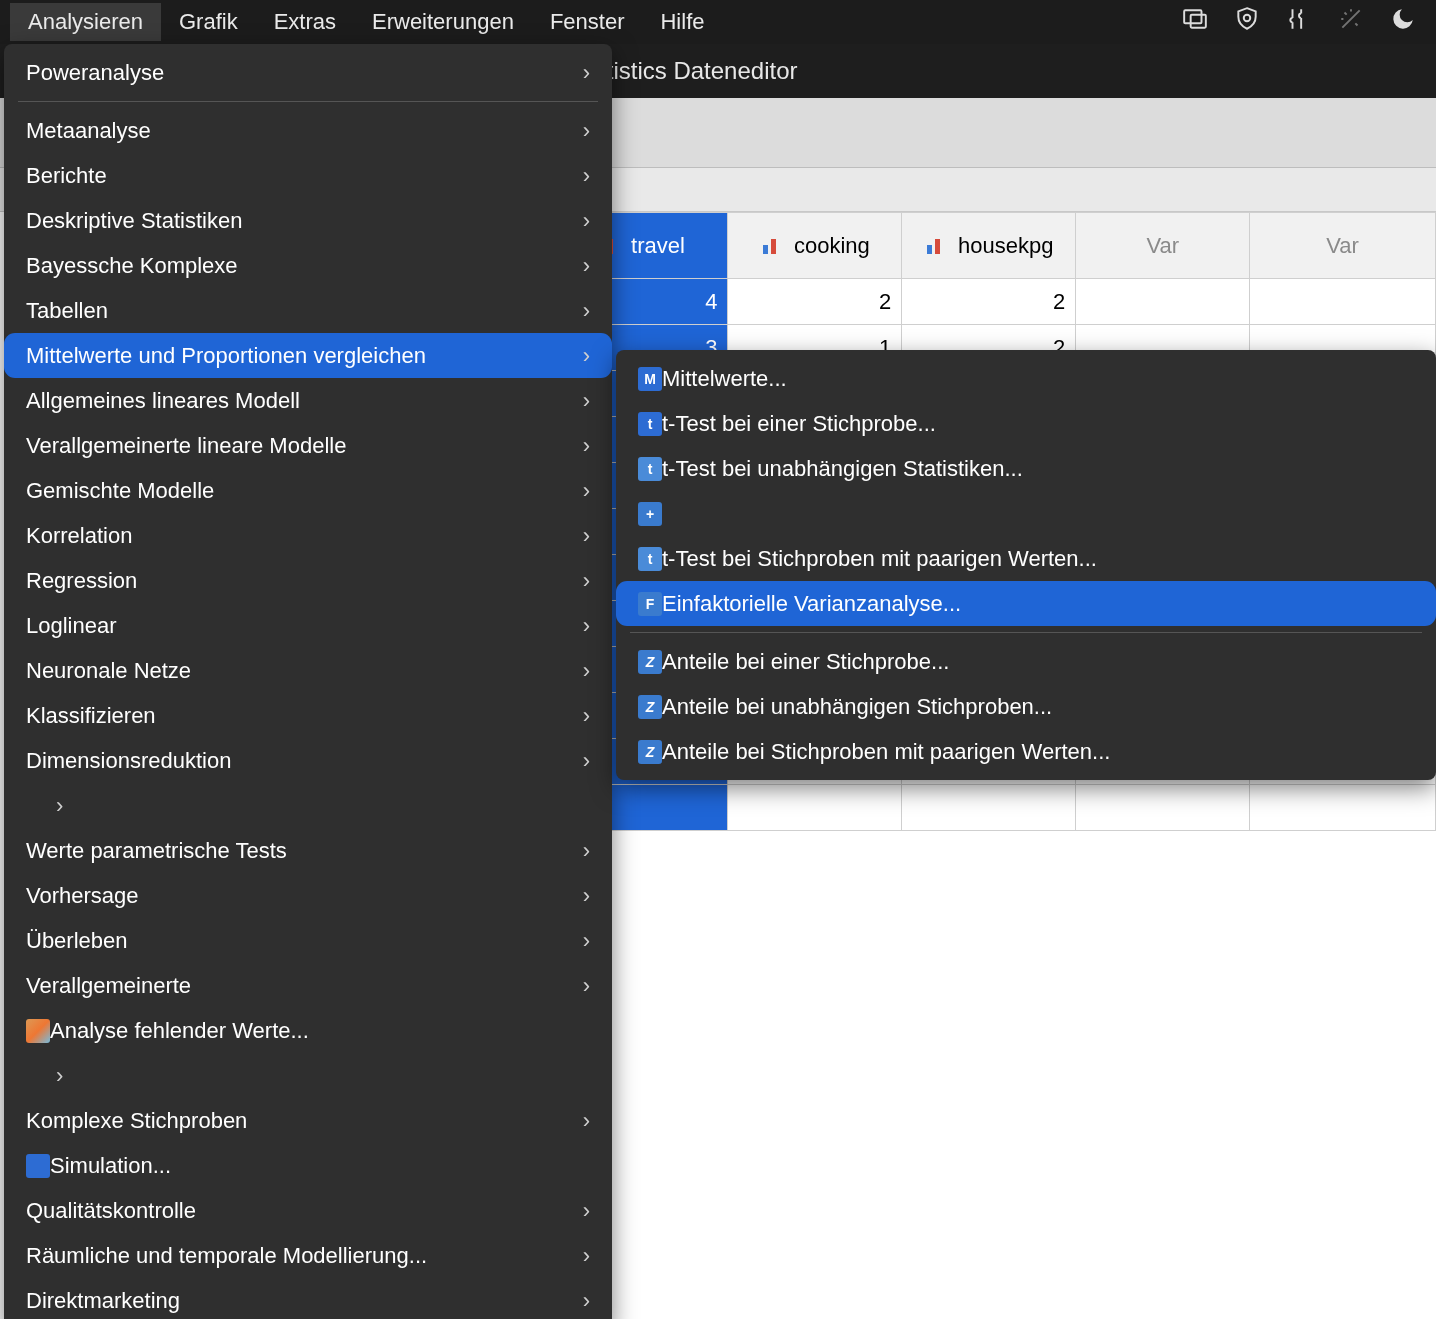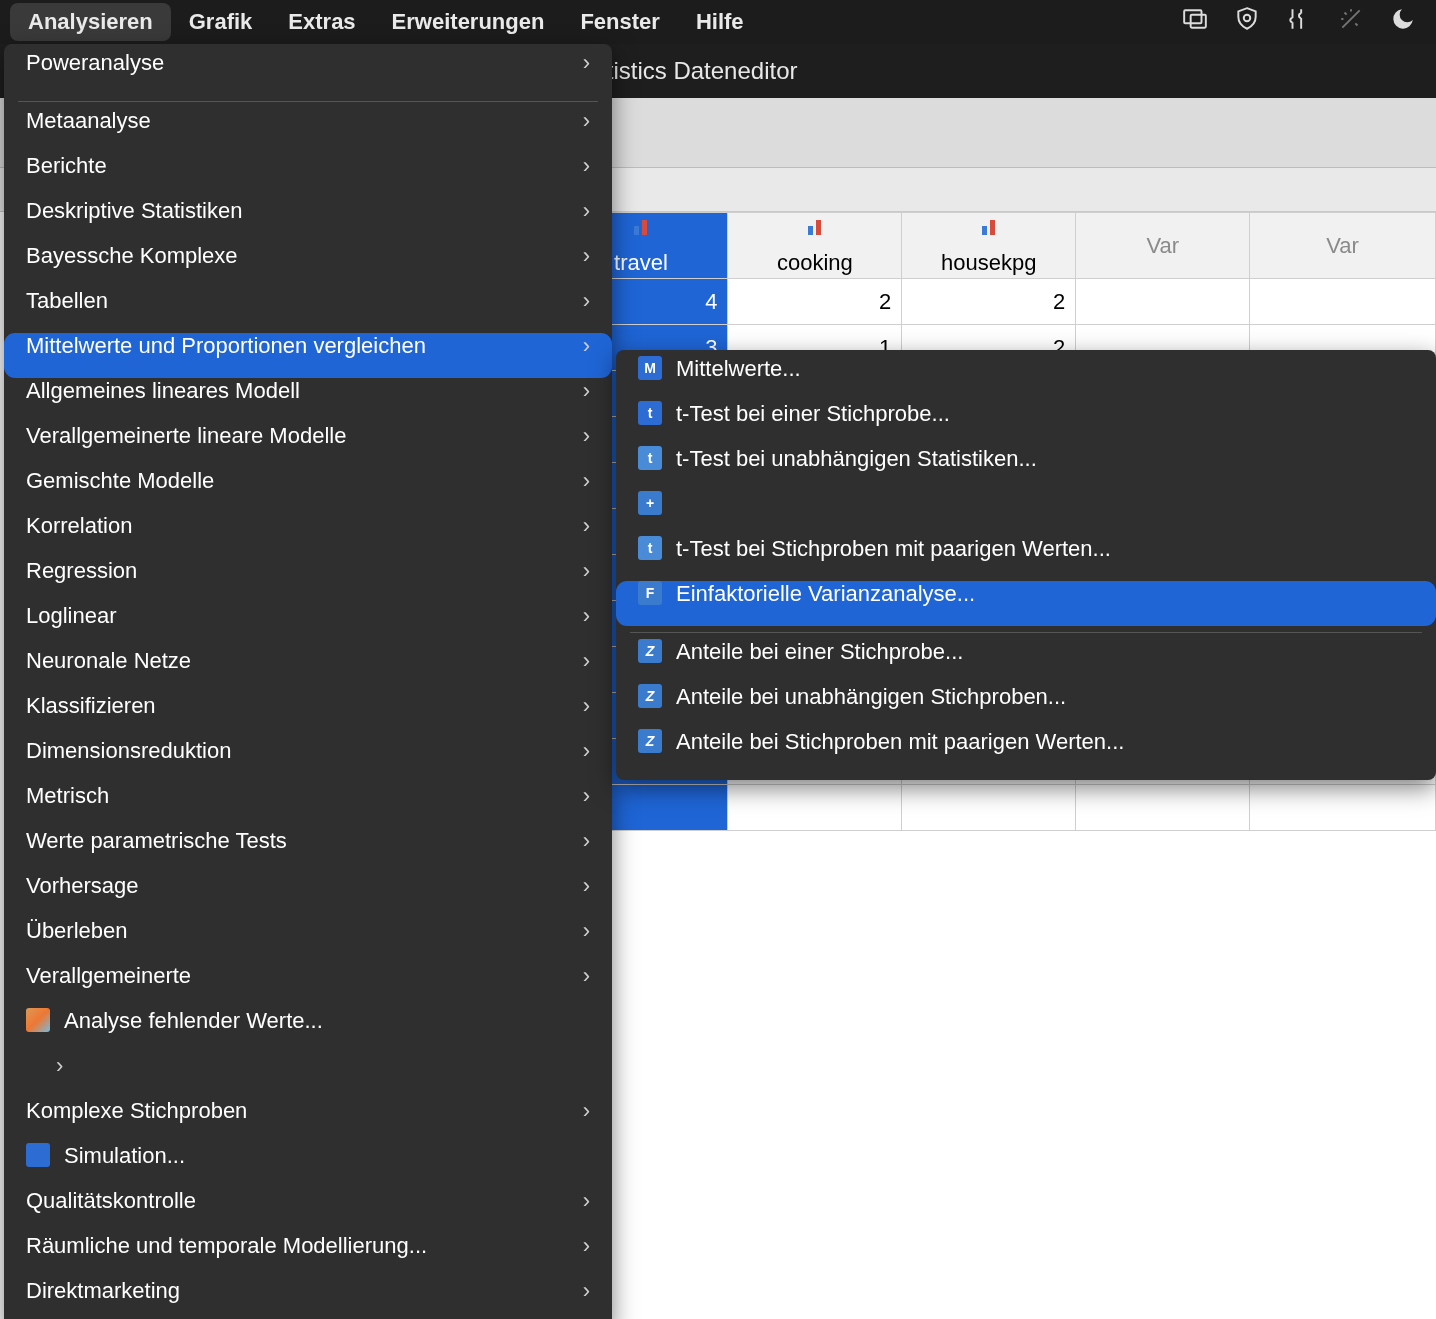--- a/index.html
+++ b/index.html
@@ -33,23 +33,22 @@
     background: #1c1c1c;
     color: #eaeaea;
     display: flex;
     align-items: center;
     padding: 0 10px;
     font-size: 22px;
     z-index: 10;
   }
   .menubar .mitem {
     padding: 6px 18px;
-    border-radius: 8px;
+    border-radius: 0;
     cursor: default;
-    font-weight: bold;
   }
   .menubar .mitem.active {
     background: #3a3a3a;
   }
   .menubar .tray {
     margin-left: auto;
     display: flex;
     gap: 26px;
     align-items: center;
     color: #dcdcdc;
@@ -132,42 +131,41 @@
   .grid td.sel {
     background: var(--cell-selected);
     color: #fff;
   }
   .grid col.c0 { width: 50px; }
   .grid col.c1 { width: 146px; }
   .grid col.c2 { width: 146px; }
   .grid col.c3 { width: 146px; }
   .grid col.c4 { width: 146px; }
   .grid col.c5 { width: 156px; }
-  .hdr-inner { display:flex; align-items:center; justify-content:center; gap:14px; line-height:1.05;flex-direction:column;}
+  .hdr-inner { display:flex; align-items:center; justify-content:center; gap:14px; line-height:1.05;}
   .hdr-icon { width:20px; height:20px; flex:none; }
   .hdr-icon .bar1{fill:#3b7bd6;}
   .hdr-icon .bar2{fill:#d64b3b;}
 
   
   .menu-panel {
     position: absolute;
     background: var(--menu-bg);
     color: var(--menu-fg);
     font-size: 22px;
     border-radius: 8px;
     padding: 6px 0;
     box-shadow: 0 8px 24px rgba(0,0,0,.5);
     z-index: 20;
   }
   .menu-panel .row {
     display: flex;
-    align-items: flex-start;
+    align-items: center;
     height: 45px;
     padding: 0 22px 0 22px;
-    gap: 14px;
     cursor: default;
     white-space: nowrap;
   }
   .menu-panel .row.highlight { background: var(--menu-selected); border-radius: 11px; }
   .menu-panel .row .lbl { flex: 1; }
   .menu-panel .row .arrow {
     color: #cfcfcf;
     font-size: 22px;
     margin-left: 30px;
   }
@@ -441,21 +439,20 @@
     </div>
     <div class="row">
       <span class="lbl">Klassifizieren</span>
       <span class="arrow">›</span>
     </div>
     <div class="row">
       <span class="lbl">Dimensionsreduktion</span>
       <span class="arrow">›</span>
     </div>
     <div class="row">
-      <span class="lbl">Metrisch</span>
       <span class="arrow">›</span>
     </div>
     <div class="row">
       <span class="lbl">Werte parametrische Tests</span>
       <span class="arrow">›</span>
     </div>
     <div class="row">
       <span class="lbl">Vorhersage</span>
       <span class="arrow">›</span>
     </div>

